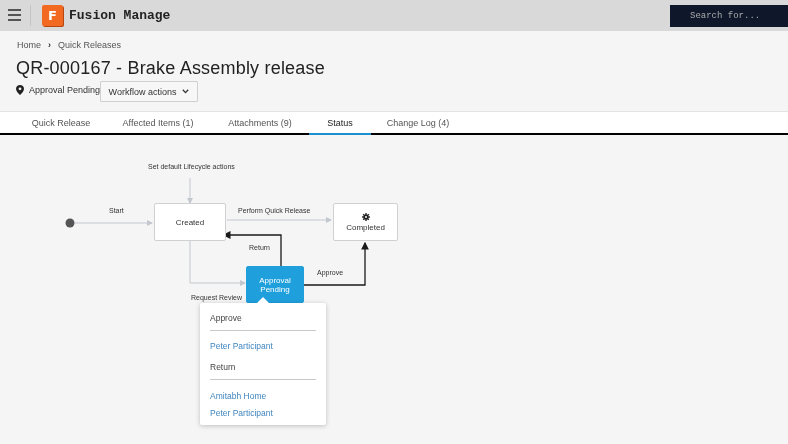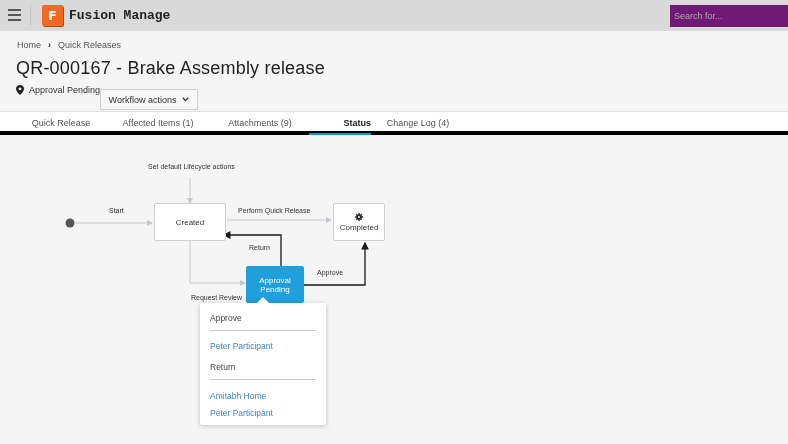--- a/index.html
+++ b/index.html
@@ -5,33 +5,33 @@
   * { box-sizing: border-box; margin: 0; padding: 0; }
   html, body { width: 788px; height: 444px; overflow: hidden; }
   body { font-family: "DejaVu Sans", sans-serif; background: #f5f5f5; color: #3c3c3c; position: relative; }
 
   .topbar { position: absolute; left: 0; top: 0; width: 788px; height: 31px; background: #d9d9d9; }
   .hamburger { position: absolute; left: 8px; top: 9px; width: 13px; height: 12px; cursor: pointer; }
   .hamburger span { display: block; height: 2px; background: #555; margin-bottom: 3px; }
   .vsep { position: absolute; left: 30px; top: 5px; width: 1px; height: 21px; background: #c4c4c4; }
   .logo { position: absolute; left: 42px; top: 5px; width: 21px; height: 21px; background: #f26a21; border-radius: 2px; color: #fff; font-weight: bold; font-size: 13px; text-align: center; line-height: 21px; box-shadow: 1px 1px 0 #b8470f; }
   .app-title { position: absolute; left: 69px; top: 8px; font-size: 13px; font-weight: bold; color: #222; font-family: Liberation Mono, monospace; }
-  .search { position: absolute; left: 670px; top: 5px; width: 118px; height: 22px; background: #701a75; border: none; padding-left: 4px; font-size: 9px; color: #999; font-family: Liberation Sans, sans-serif; }
+  .search { position: absolute; left: 670px; top: 5px; width: 118px; height: 22px; background: #0f172a; border: none; padding-left: 20px; font-size: 9px; color: #999; font-family: Liberation Mono, monospace; }
   .search::placeholder { color: #aaa; }
 
   .breadcrumb { position: absolute; left: 17px; top: 40px; font-size: 9px; color: #555; font-family: Liberation Sans, sans-serif; display: flex; align-items: center; gap: 7px; }
   .breadcrumb .chev { font-weight: bold; font-size: 9px; color: #333; }
   .page-title { position: absolute; left: 16px; top: 58px; font-size: 18px; color: #222; font-family: Liberation Sans, sans-serif; letter-spacing: 0.2px; }
   .status-line { position: absolute; left: 16px; top: 85px; display: flex; align-items: center; font-size: 9px; font-family: "Liberation Sans", sans-serif; color: #333; }
   .pin { width: 8px; height: 10px; margin-right: 5px; }
-  .wf-btn { position: absolute; left: 100px; top: 81px; width: 98px; height: 21px; border: 1px solid #cfcfcf; background: #f7f7f7; font-size: 9px; font-family: "Liberation Sans", sans-serif; color: #333; display: flex; align-items: center; justify-content: center; gap: 6px; cursor: pointer; border-radius: 1px; margin-top: 8px; }
+  .wf-btn { position: absolute; left: 100px; top: 81px; width: 98px; height: 21px; border: 1px solid #cfcfcf; background: #f7f7f7; font-size: 9px; font-family: "Liberation Sans", sans-serif; color: #333; display: flex; align-items: center; justify-content: center; gap: 6px; cursor: pointer; border-radius: 1px; }
 
-  .tabs { position: absolute; left: 0; top: 111px; width: 788px; height: 24px; background: #fff; border-top: 1px solid #e4e4e4; border-bottom: 4px solid #000000; }
+  .tabs { position: absolute; left: 0; top: 111px; width: 788px; height: 24px; background: #fff; border-top: 1px solid #e4e4e4; border-bottom: 2px solid #000000; }
   .tab { position: absolute; top: 0; height: 23px; line-height: 23px; font-size: 9px; font-family: "Liberation Sans", sans-serif; color: #555; text-align: center; cursor: pointer; }
-  .tab.active { color: #222; font-weight: bold; border-bottom: 2px solid #1b8fd0; text-align: right; }
+  .tab.active { color: #222; font-weight: normal; border-bottom: 2px solid #1b8fd0; }
 
   .canvas { position: absolute; left: 12px; top: 136px; width: 788px; height: 308px; }
 
   .state { position: absolute; background: #fff; border: 1px solid #d0d0d0; border-radius: 2px; font-size: 8px; font-family: "Liberation Sans", sans-serif; color: #333; text-align: center; display: flex; flex-direction: column; align-items: center; justify-content: center; cursor: pointer; }
   .state.active { background: #1fa0dc; border-color: #1fa0dc; color: #fff; }
 
   .popup { position: absolute; left: 200px; top: 303px; width: 126px; height: 122px; background: #fff; box-shadow: 0 1px 5px rgba(0,0,0,0.22); border-radius: 2px; font-family: "Liberation Sans", sans-serif; font-size: 8.5px; }
   .popup .arrow { position: absolute; left: 57px; top: -6px; width: 0; height: 0; border-left: 6px solid transparent; border-right: 6px solid transparent; border-bottom: 6px solid #fff; }
   .popup .hdr { position: absolute; left: 10px; color: #444; }
   .popup .sep { position: absolute; left: 10px; width: 106px; height: 1px; background: #c8c8c8; }
@@ -113,21 +113,21 @@
   <div style="position:absolute;left:97px;top:71px;font-size:7px;font-family:'Liberation Sans',sans-serif;color:#333;">Start</div>
   <div style="position:absolute;left:226px;top:71px;font-size:7px;font-family:'Liberation Sans',sans-serif;color:#333;">Perform Quick Release</div>
   <div style="position:absolute;left:237px;top:108px;font-size:7px;font-family:'Liberation Sans',sans-serif;color:#333;">Return</div>
   <div style="position:absolute;left:305px;top:133px;font-size:7px;font-family:'Liberation Sans',sans-serif;color:#333;">Approve</div>
   <div style="position:absolute;left:179px;top:158px;font-size:7px;font-family:'Liberation Sans',sans-serif;color:#333;">Request Review</div>
 
   <div class="state" style="left:142px;top:67px;width:72px;height:38px;">
     <span>Created</span>
   </div>
 
-  <div class="state" style="left:321px;top:67px;width:52px;height:38px;">
+  <div class="state" style="left:321px;top:67px;width:65px;height:38px;">
     <svg width="8" height="8" viewBox="0 0 8 8" style="margin-bottom:2px;">
       <circle cx="4" cy="4" r="2.6" fill="#222"></circle>
       <g stroke="#222" stroke-width="1.4">
           <line x1="4" y1="0" x2="4" y2="8"></line>
           <line x1="0" y1="4" x2="8" y2="4"></line>
           <line x1="1.2" y1="1.2" x2="6.8" y2="6.8"></line>
           <line x1="6.8" y1="1.2" x2="1.2" y2="6.8"></line>
         </g>
       <circle cx="4" cy="4" r="1" fill="#fff"></circle>
     </svg>

